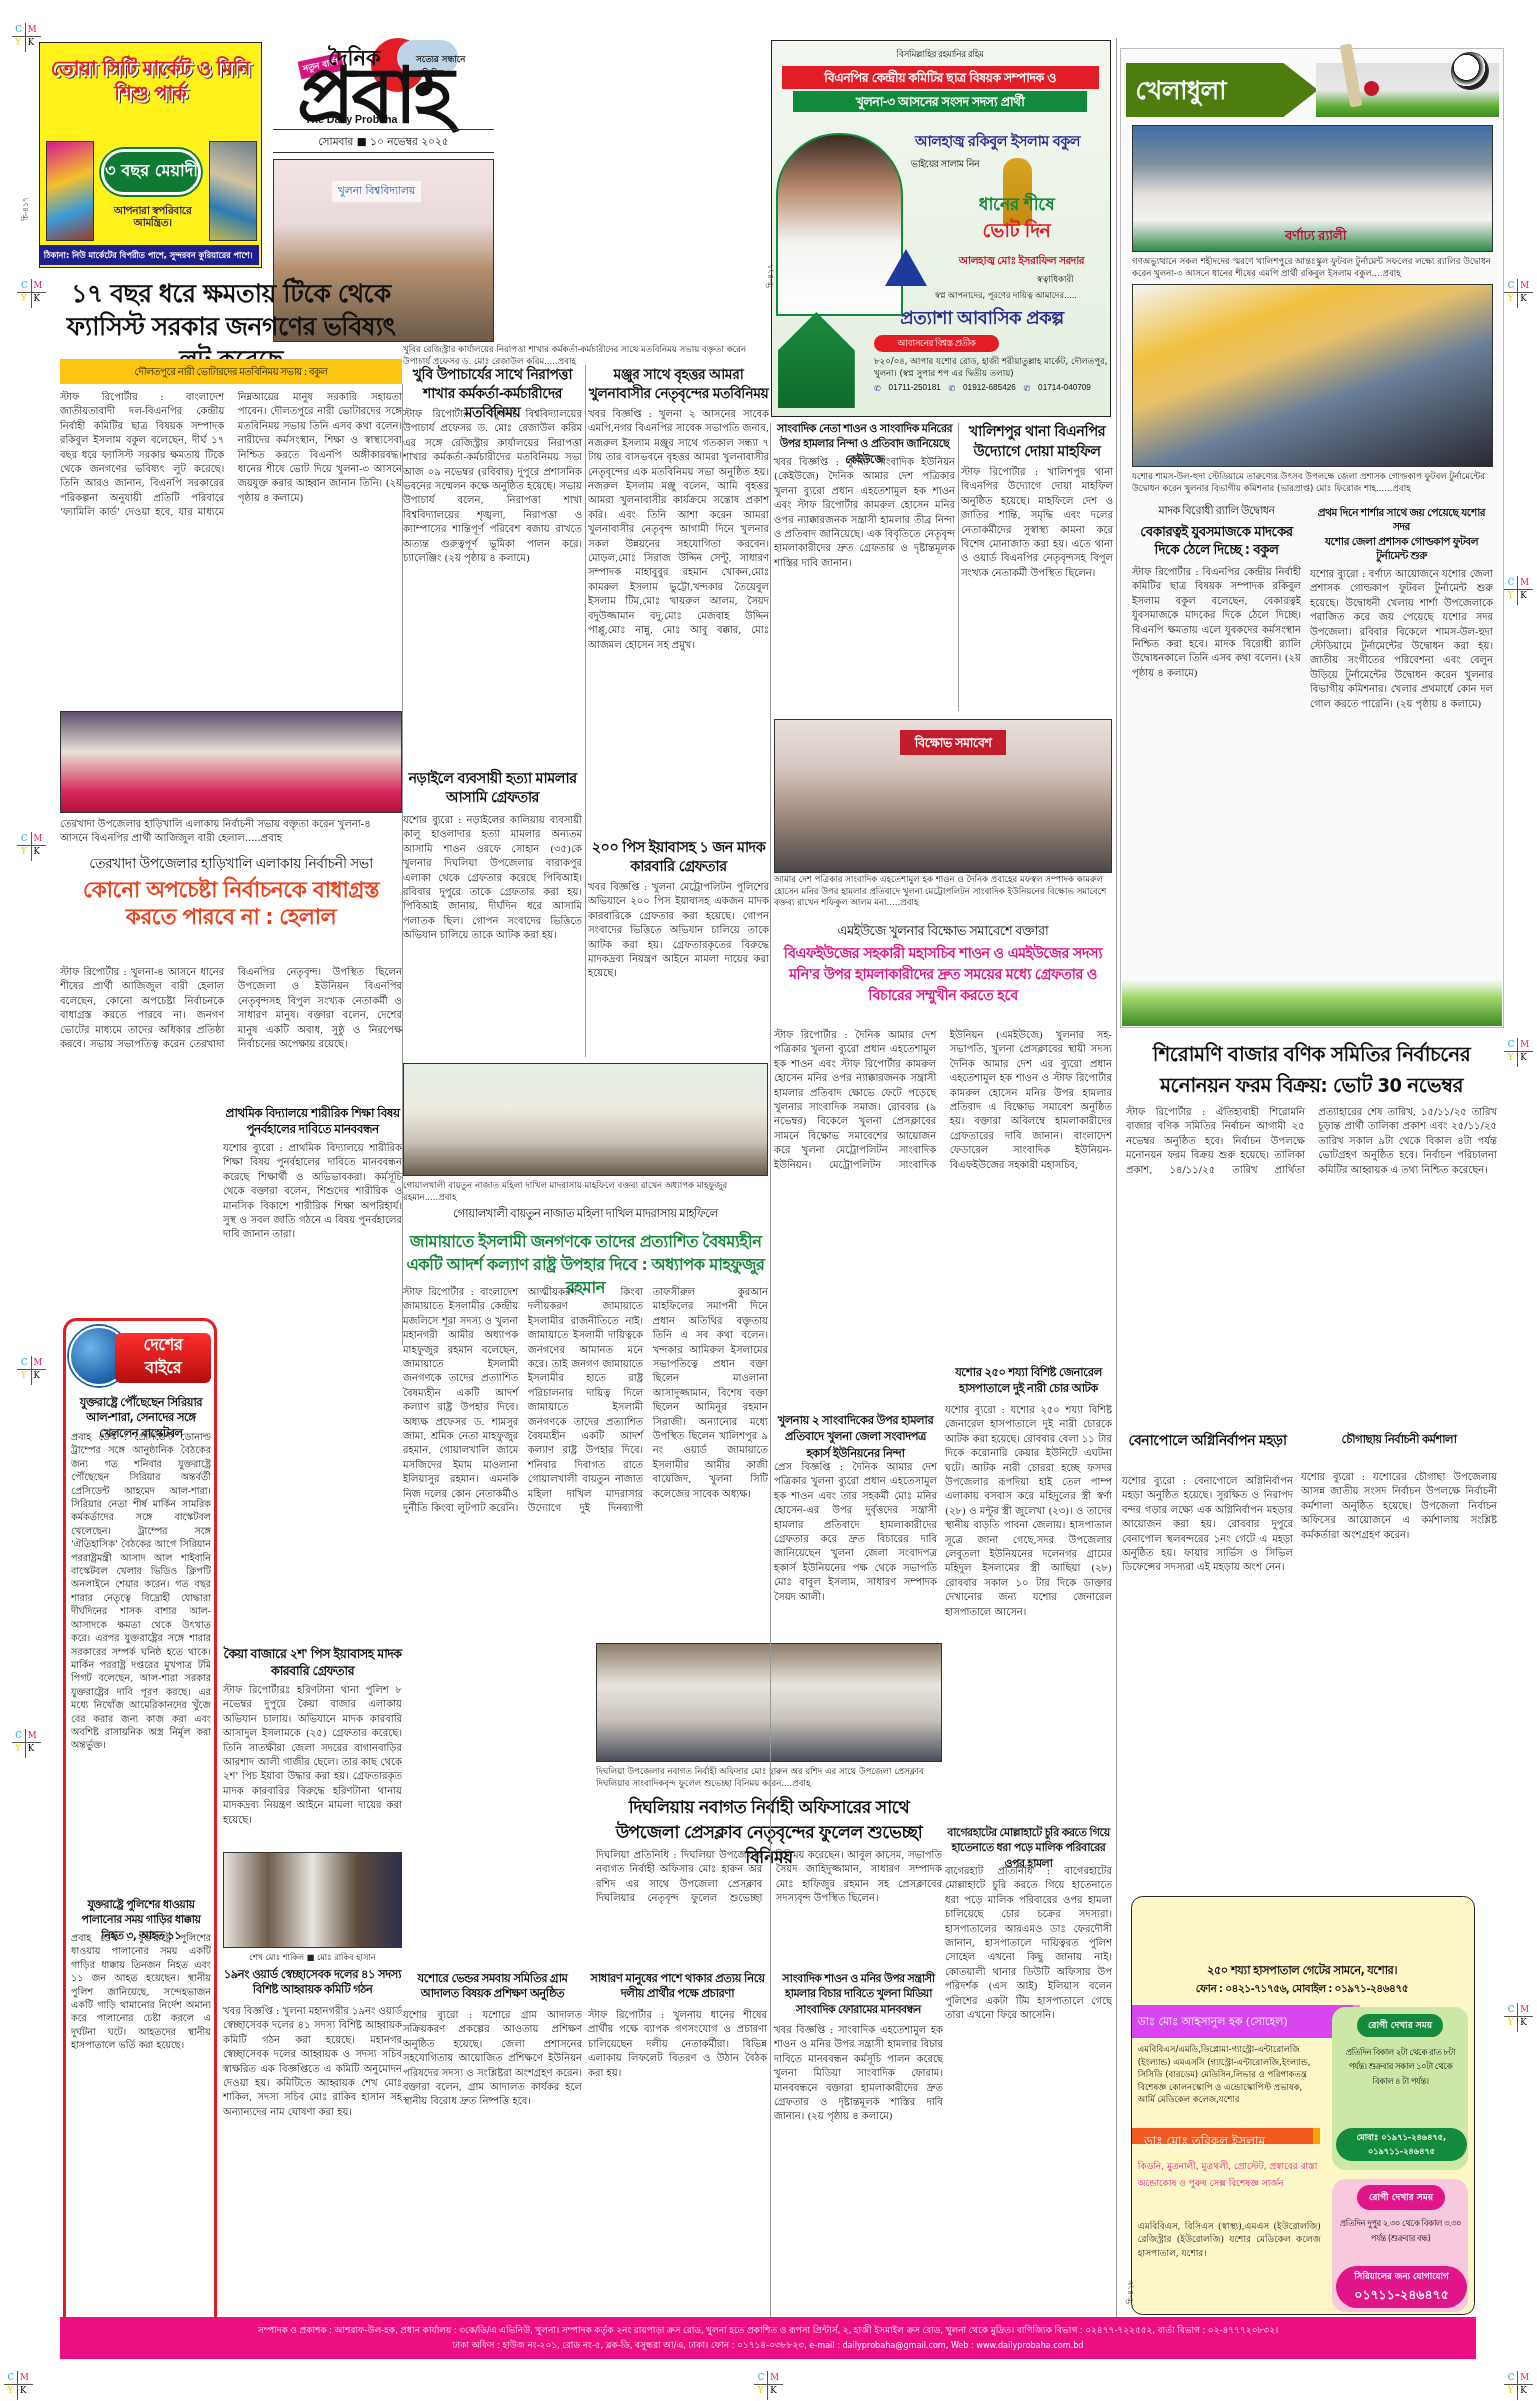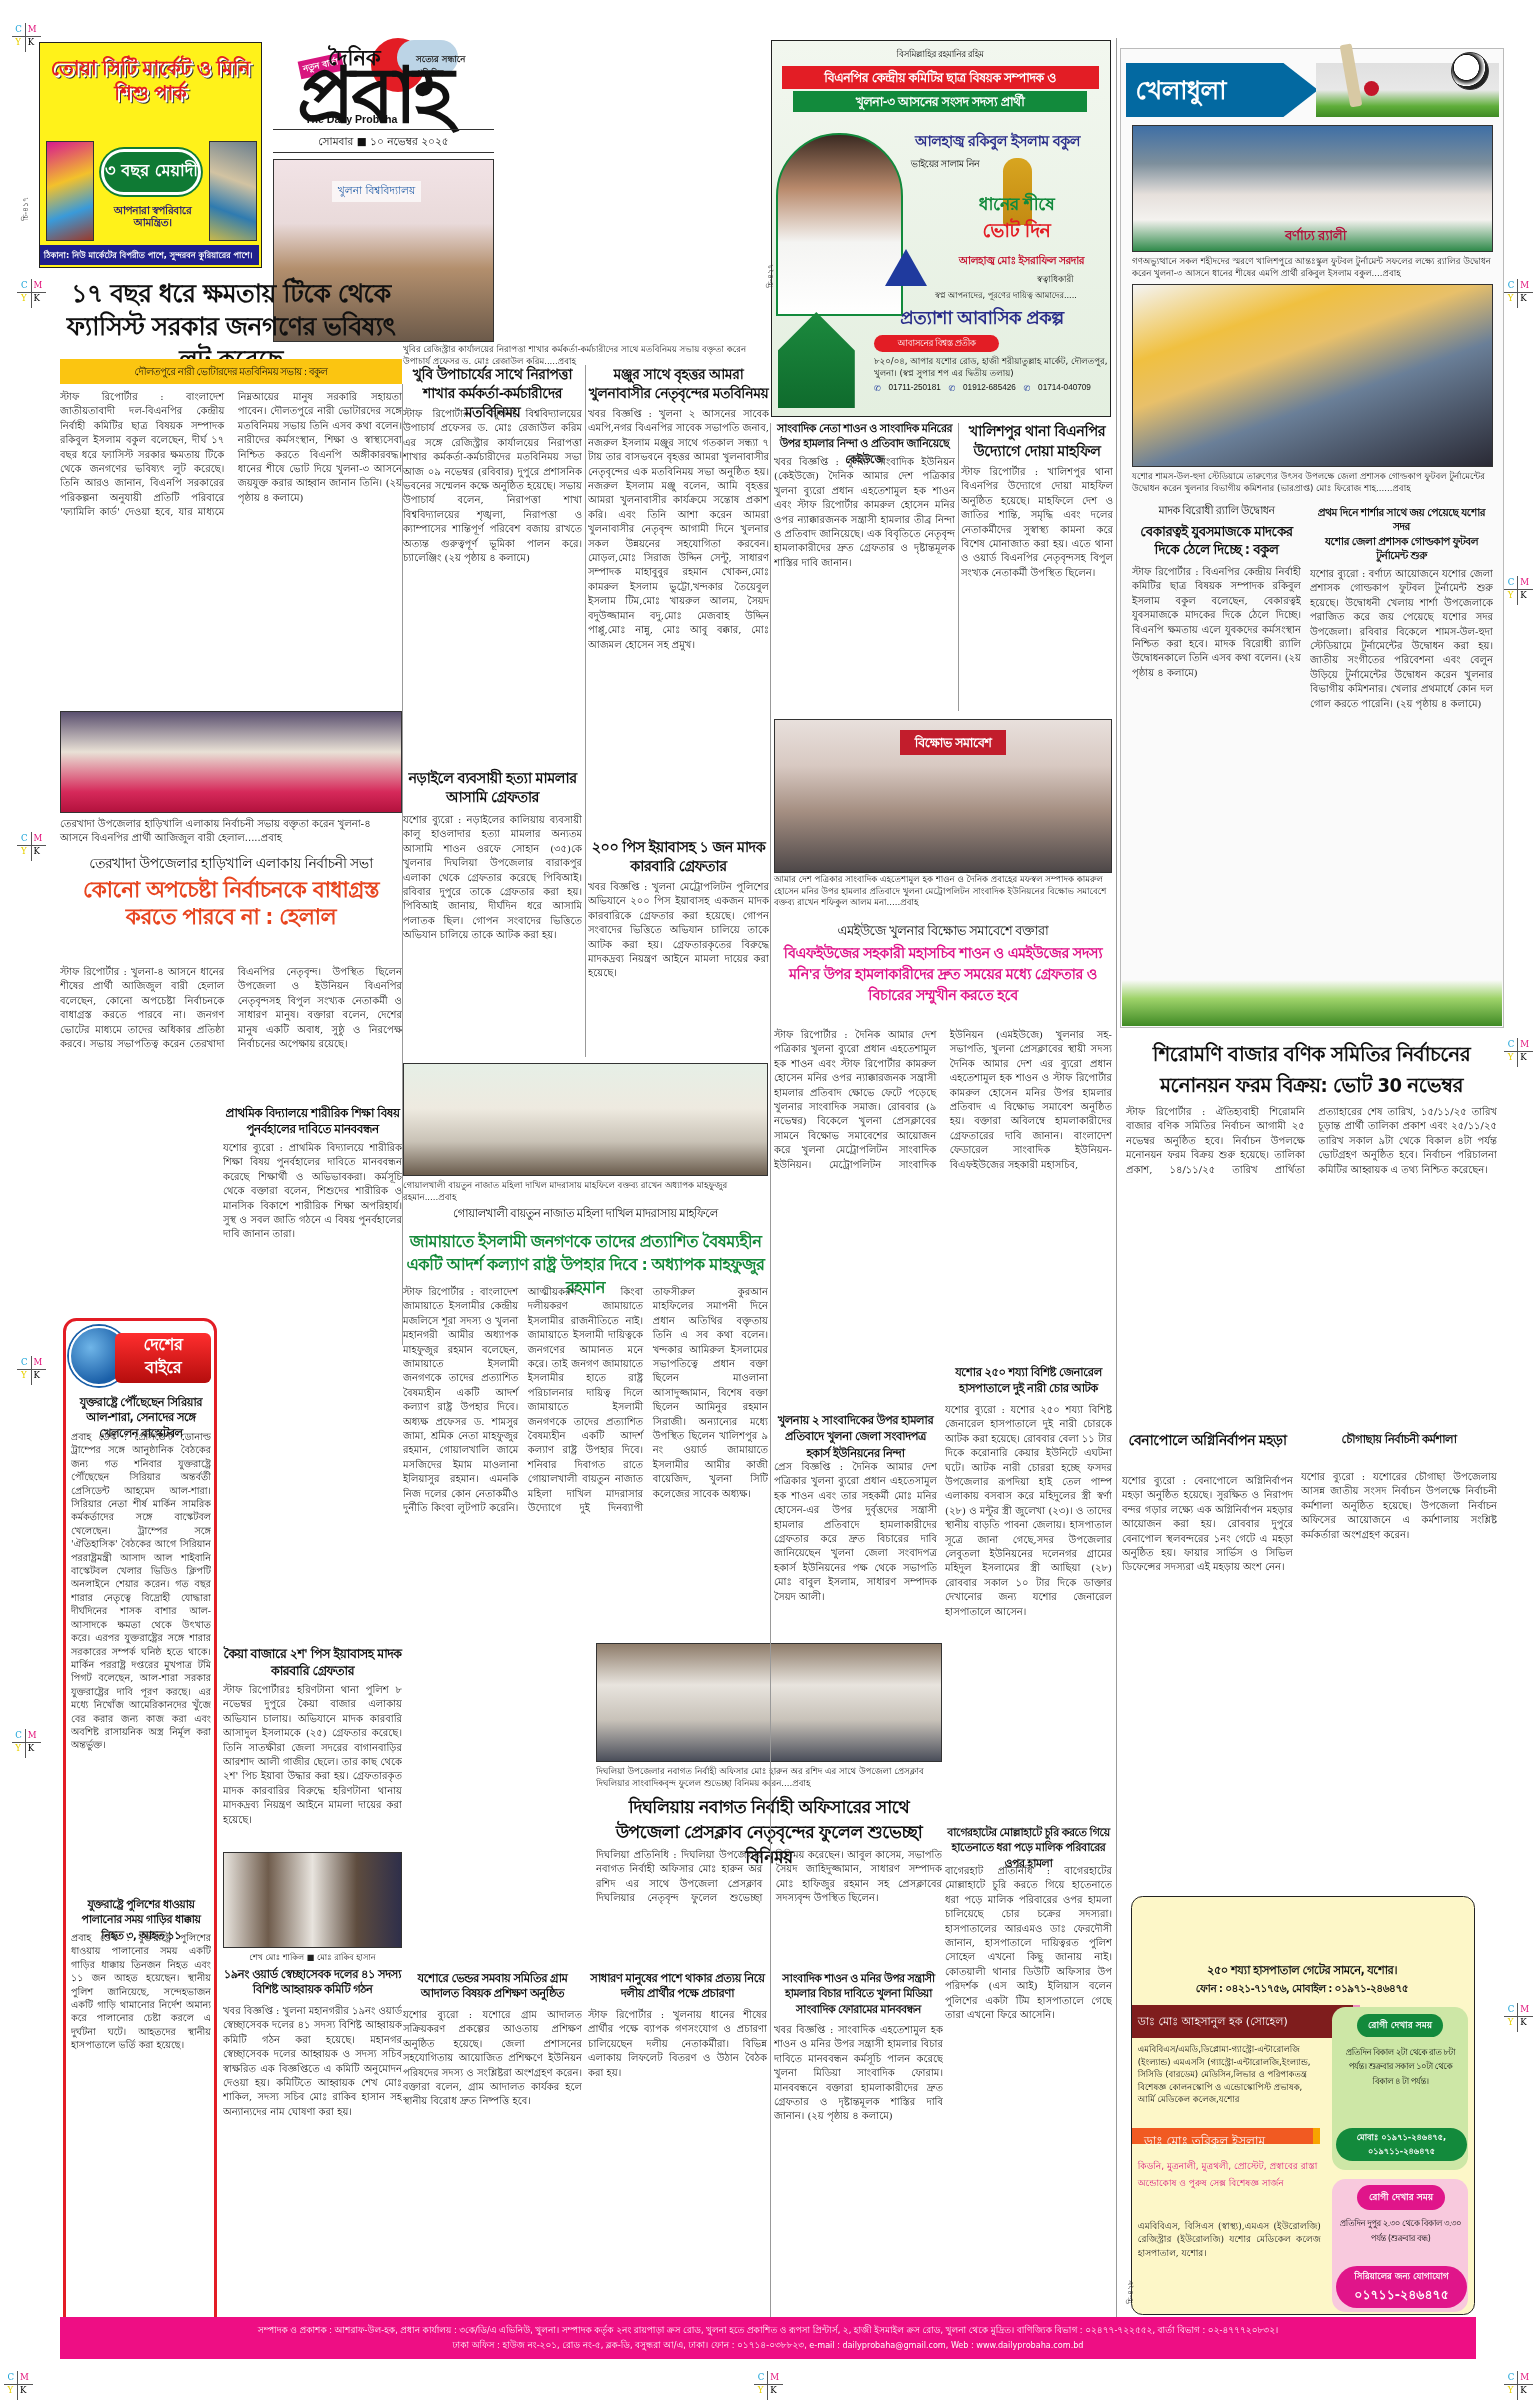--- a/index.html
+++ b/index.html
@@ -30,21 +30,21 @@
   .masthead-tag { font-family: "DejaVu Sans", sans-serif; font-size: 10.6px; font-weight: bold; color: #222; }
   .masthead-en { font-family: "Liberation Sans", sans-serif; font-weight: bold; font-size: 13.4px; color: #111; }
   .badge-pink { background: #d8157f; color: #fff; font-size: 8.6px; font-weight: bold; padding: 1.9px 3.8px; transform: rotate(-12deg); }
 
   
   .ad-yellow { background: #fff21a; border: 1.9px solid #222; }
   .ad-red-title { color: #e31d25; font-weight: bold; text-shadow: 1.9px 1.9px 0 #fff, 2.9px 2.9px 0 #333; }
   .ad-pill-green { background: #0f7a34; color: #fff; border: 3.8px solid #fff; border-radius: 29px; box-shadow: 0 0 0 1.9px #0f7a34; text-align: right; font-weight: bold; }
   .ad-blue-bar { background: #1f1f8a; color: #fff; font-weight: bold; }
 
-  .sports-banner { background: #0369a1; color: #fff; font-weight: bold; padding-left: 48px; }
+  .sports-banner { background: #4d7c0f; color: #fff; font-weight: bold; padding-left: 48px; }
   .section-box-red { border: 3.8px solid #e31d25; border-radius: 13.4px; }
   .footer-bar { background: #ee0e84; color: #fff; text-align: center; font-family: "DejaVu Sans Condensed", "DejaVu Sans", sans-serif; }
   .pill { border-radius: 23px; text-align: center; font-weight: bold; }
 </style>
 </head>
 <body>
 
 <div class="reg" style="left:11.5px;top:23px;">
     <span class="h"></span>
     <span class="v"></span>
@@ -319,21 +319,21 @@
 
 <div class="abs headline" style="left:1126px;top:1039px;width:371px;font-size:20px;line-height:31px;">শিরোমণি বাজার বণিক সমিতির নির্বাচনের মনোনয়ন ফরম বিক্রয়: ভোট 30 নভেম্বর</div>
 <div class="abs body-text cols2" style="left:1126px;top:1105px;width:371px;height:317px;">স্টাফ রিপোর্টার : ঐতিহ্যবাহী শিরোমনি বাজার বণিক সমিতির নির্বাচন আগামী ২৫ নভেম্বর অনুষ্ঠিত হবে। নির্বাচন উপলক্ষে মনোনয়ন ফরম বিক্রয় শুরু হয়েছে। তালিকা প্রকাশ, ১৪/১১/২৫ তারিখ প্রার্থিতা প্রত্যাহারের শেষ তারিখ, ১৫/১১/২৫ তারিখ চূড়ান্ত প্রার্থী তালিকা প্রকাশ এবং ২৫/১১/২৫ তারিখ সকাল ৯টা থেকে বিকাল ৪টা পর্যন্ত ভোটগ্রহণ অনুষ্ঠিত হবে। নির্বাচন পরিচালনা কমিটির আহ্বায়ক এ তথ্য নিশ্চিত করেছেন।</div>
 
 <div class="abs headline" style="left:1301px;top:1431px;width:196px;font-size:11.5px;line-height:16.3px;">চৌগাছায় নির্বাচনী কর্মশালা</div>
 <div class="abs body-text" style="left:1301px;top:1470px;width:196px;height:407px;">যশোর ব্যুরো : যশোরের চৌগাছা উপজেলায় আসন্ন জাতীয় সংসদ নির্বাচন উপলক্ষে নির্বাচনী কর্মশালা অনুষ্ঠিত হয়েছে। উপজেলা নির্বাচন অফিসের আয়োজনে এ কর্মশালায় সংশ্লিষ্ট কর্মকর্তারা অংশগ্রহণ করেন।</div>
 
 <div class="abs" style="left:1131px;top:1896px;width:344px;height:419px;border:1.9px solid #222;border-radius:11.5px;background:#fdf7c8;overflow:hidden;">
   <div class="abs headline" style="left:0;top:67px;width:340px;font-size:11.5px;">২৫০ শয্যা হাসপাতাল গেটের সামনে, যশোর।</div>
   <div class="abs headline" style="left:0;top:85px;width:340px;font-size:10.6px;">ফোন : ০৪২১-৭১৭৫৬, মোবাইল : ০১৯৭১-২৪৬৪৭৫</div>
-  <div class="abs" style="left:0;top:108px;width:228px;height:33px;background:#7f1d1d;color:#fff;font-size:11px;line-height:33px;padding-left:5.8px;border-right:7.7px solid #f08fc0;">ডাঃ মোঃ আহসানুল হক (সোহেল)</div>
+  <div class="abs" style="left:0;top:108px;width:228px;height:33px;background:#d946ef;color:#fff;font-size:11px;line-height:33px;padding-left:5.8px;border-right:7.7px solid #f08fc0;">ডাঃ মোঃ আহসানুল হক (সোহেল)</div>
   <div class="abs" style="left:5.8px;top:146px;width:183px;font-size:8.5px;line-height:12.5px;">এমবিবিএস/এমডি,ডিপ্লোমা-গ্যাস্ট্রো-এন্টারোলজি (ইংল্যান্ড) এমএসসি (গ্যাস্ট্রো-এন্টারোলজি,ইংল্যান্ড, সিসিডি (বারডেম) মেডিসিন,লিভার ও পরিপাকতন্ত্র বিশেষজ্ঞ কোলনস্কোপি ও এন্ডোস্কোপিস্ট প্রভাষক, আর্মি মেডিকেল কলেজ,যশোর</div>
   <div class="abs" style="left:200px;top:110px;width:136px;height:163px;background:#cde7a6;border-radius:13.4px;"></div>
   <div class="abs pill" style="left:225px;top:117px;width:86px;height:23px;line-height:23px;background:#138a3c;color:#fff;font-size:9px;">রোগী দেখার সময়</div>
   <div class="abs headline" style="left:206px;top:148px;width:125px;font-size:8.6px;line-height:14.4px;font-weight:normal;">প্রতিদিন বিকাল ২টা থেকে রাত ৮টা পর্যন্ত। শুক্রবার সকাল ১০টা থেকে বিকাল ৪ টা পর্যন্ত।</div>
   <div class="abs pill" style="left:204px;top:231px;width:131px;height:33px;background:#138a3c;color:#fff;font-size:8.2px;line-height:14.4px;padding-top:1.9px;">মোবাঃ ০১৯৭১-২৪৬৪৭৫, ০১৯৭১১-২৪৬৪৭৫</div>
   <div class="abs" style="left:0;top:231px;width:188px;height:16px;background:#f15a22;color:#fff;font-size:12px;line-height:27px;padding-left:12px;border-right:7.7px solid #f7a400;">ডাঃ মোঃ তরিকুল ইসলাম</div>
   <div class="abs" style="left:5.8px;top:261px;width:183px;font-size:9px;line-height:17.3px;color:#d8157f;">কিডনি, মুত্রনালী, মুত্রথলী, প্রোস্টেট, প্রস্বাবের রাস্তা অন্ডোকোষ ও পুরুষ সেক্স বিশেষজ্ঞ সার্জন</div>
   <div class="abs body-text" style="left:5.8px;top:323px;width:183px;height:88px;font-size:9px;line-height:13.4px;">এমবিবিএস, বিসিএস (স্বাস্থ্য),এমএস (ইউরোলজি) রেজিস্ট্রার (ইউরোলজি) যশোর মেডিকেল কলেজ হাসপাতাল, যশোর।</div>
   <div class="abs" style="left:200px;top:282px;width:136px;height:133px;background:#f8c9dd;border-radius:13.4px;"></div>
   <div class="abs pill" style="left:225px;top:288px;width:88px;height:25px;line-height:25px;background:#e0158a;color:#fff;font-size:9px;">রোগী দেখার সময়</div>

